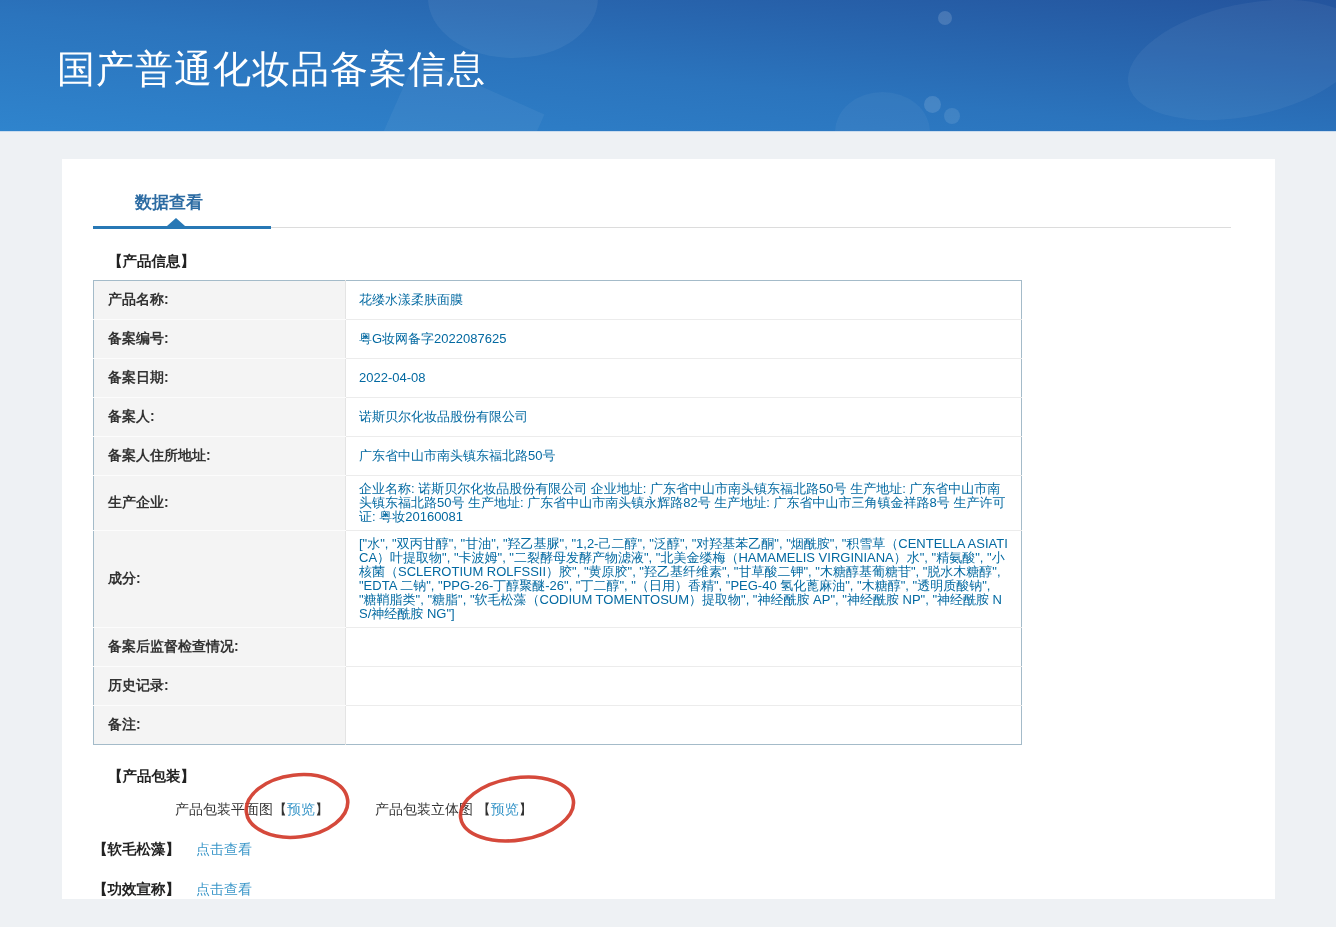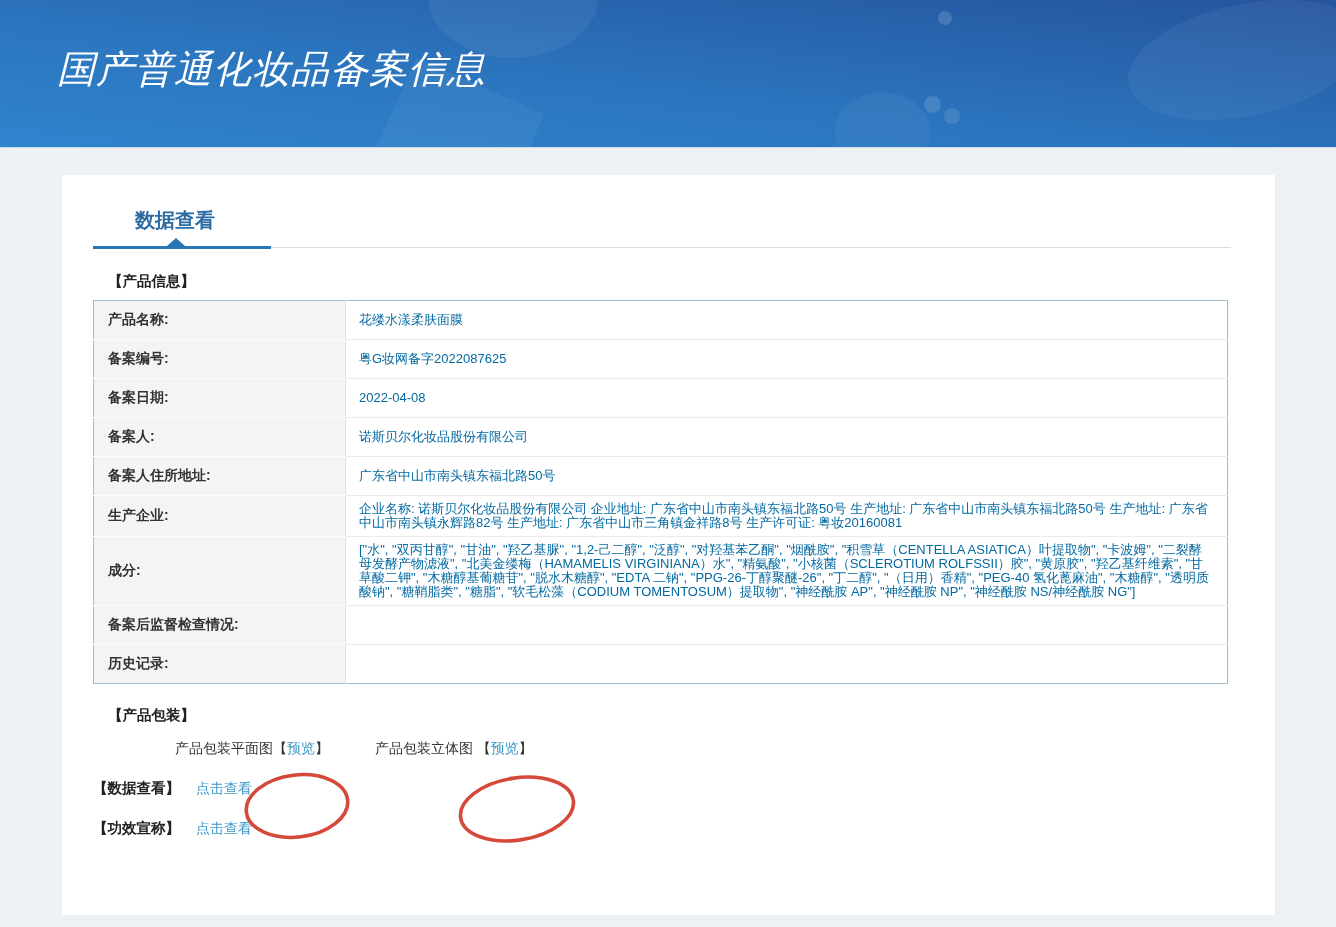--- a/index.html
+++ b/index.html
@@ -8,26 +8,25 @@
     width:1336px; height:927px;
     background:#eef1f4;
     font-family:"Liberation Sans","DejaVu Sans",sans-serif;
     position:relative;
     overflow:hidden;
     color:#333;
   }
 
   
   .hdr {
-    height:148px;
+    height:132px;
     background: linear-gradient(to bottom left, #24549d 0%, #2b74bd 55%, #2f84cd 100%);
     position:relative;
     overflow:hidden;
     border-bottom:1px solid #cadcee;
-    font-style:italic;
   }
   .hdr-title {
     margin:0; padding:44px 0 0 57px;
     font-size:38px; font-weight:400; letter-spacing:1px;
     color:#ffffff;
   }
   .deco { position:absolute; pointer-events:none; }
   .dot { border-radius:50%; background:rgba(255,255,255,.15); }
   .d1 { left:938px; top:11px;  width:14px; height:14px; }
   .d2 { left:924px; top:96px;  width:17px; height:17px; background:rgba(255,255,255,.13); }
@@ -36,33 +35,33 @@
   .el1 { right:-30px; top:4px; width:240px; height:112px; border-radius:50%; background:rgba(255,255,255,.05); transform:rotate(-12deg); }
   .el2 { left:428px; top:-62px; width:170px; height:120px; border-radius:50%; background:rgba(255,255,255,.06); }
   .el3 { left:835px; top:92px; width:95px; height:80px; border-radius:50%; background:rgba(255,255,255,.045); }
 
   
   .page-body { padding:27px 61px 0 62px; }
   .card { background:#ffffff; height:740px; padding:24px 44px 0 31px; }
 
   
   .tabs { position:relative; padding:8px 0 13px; border-bottom:1px solid #dcdcdc; }
-  .tab { display:inline-block; margin-left:42px; font-size:20px; font-weight:bold; color:#2d6ca3; cursor:pointer; }
+  .tab { display:inline-block; margin-left:42px; font-size:17px; font-weight:bold; color:#2d6ca3; cursor:pointer; }
   .tab-line { position:absolute; left:0; bottom:-2px; width:178px; height:3px; background:#2878b5; }
   .tab-caret {
     position:absolute; left:74px; bottom:1px; width:0; height:0;
     border-left:9px solid transparent; border-right:9px solid transparent;
     border-bottom:8px solid #2878b5;
   }
 
   
   .sec-title { margin:24px 15px 9px; font-weight:bold; font-size:14.5px; color:#222; }
 
   
-  table.info { width:1135px; border-collapse:collapse; border:1px solid #a4bbc9; table-layout:fixed; }
+  table.info { width:929px; border-collapse:collapse; border:1px solid #a4bbc9; table-layout:fixed; }
   table.info td { vertical-align:middle; }
   td.lbl {
     width:252px; background:#f4f4f4;
     border-right:1px solid #e4e4e4; border-bottom:1px solid #fcfcfc;
     font-weight:bold; font-size:14px; color:#333;
     padding:0 14px; height:39px;
   }
   td.val {
     font-size:13px; line-height:14px; color:#0369a1;
     padding:6px 13px; border-bottom:1px solid #ececec;
@@ -138,36 +137,40 @@
           <td class="val">["水", "双丙甘醇", "甘油", "羟乙基脲", "1,2-己二醇", "泛醇", "对羟基苯乙酮", "烟酰胺", "积雪草（CENTELLA ASIATICA）叶提取物", "卡波姆", "二裂酵母发酵产物滤液", "北美金缕梅（HAMAMELIS VIRGINIANA）水", "精氨酸", "小核菌（SCLEROTIUM ROLFSSII）胶", "黄原胶", "羟乙基纤维素", "甘草酸二钾", "木糖醇基葡糖苷", "脱水木糖醇", "EDTA 二钠", "PPG-26-丁醇聚醚-26", "丁二醇", "（日用）香精", "PEG-40 氢化蓖麻油", "木糖醇", "透明质酸钠", "糖鞘脂类", "糖脂", "软毛松藻（CODIUM TOMENTOSUM）提取物", "神经酰胺 AP", "神经酰胺 NP", "神经酰胺 NS/神经酰胺 NG"]</td>
         </tr>
         <tr>
           <td class="lbl">备案后监督检查情况:</td>
           <td class="val"></td>
         </tr>
         <tr>
           <td class="lbl">历史记录:</td>
           <td class="val"></td>
         </tr>
+        <tr>
+          <td class="lbl">备注:</td>
+          <td class="val"></td>
+        </tr>
       </tbody>
     </table>
 
     <div class="sec-title" style="margin-top:22px;">【产品包装】</div>
 
     <div class="pkg-row">
       <span class="pkg-item">
         <span>产品包装平面图【</span><a class="blue-link">预览</a><span>】</span>
       </span>
       <span class="pkg-item">
         <span>产品包装立体图 【</span><a class="blue-link">预览</a><span>】</span>
       </span>
     </div>
 
     <div class="std-row">
-      <span class="std-label">【数据查看】</span>
+      <span class="std-label">【软毛松藻】</span>
       <a class="blue-link std-link">点击查看</a>
     </div>
 
     <div class="std-row">
       <span class="std-label">【功效宣称】</span>
       <a class="blue-link std-link">点击查看</a>
     </div>
 
   </div>
 </div>

